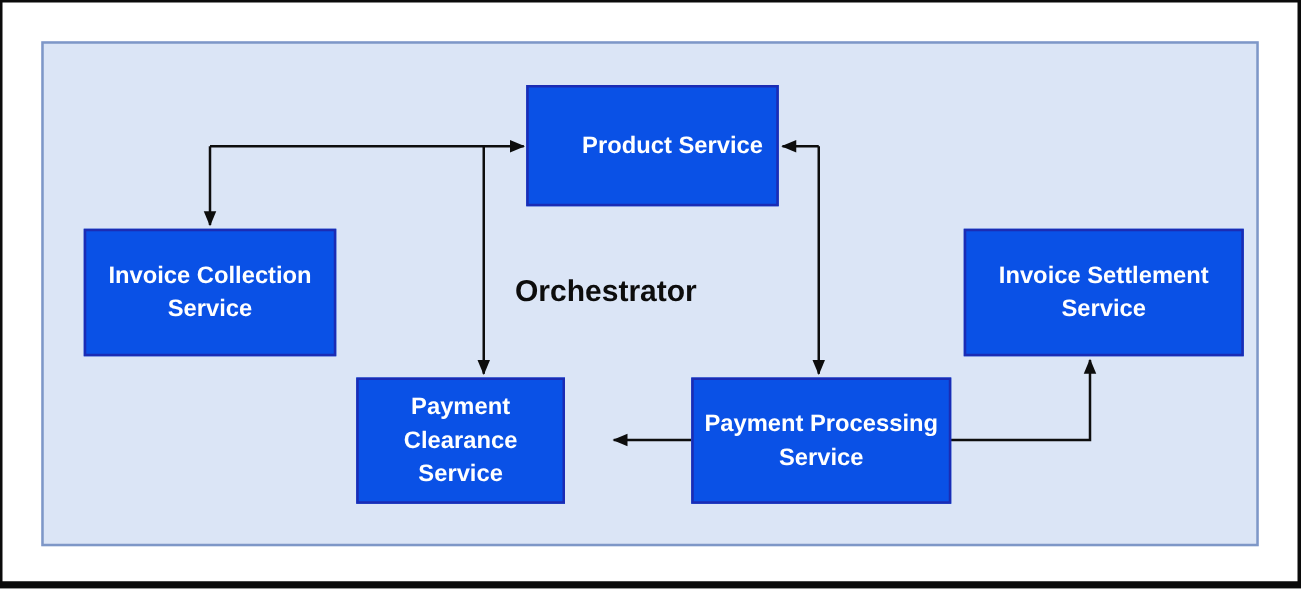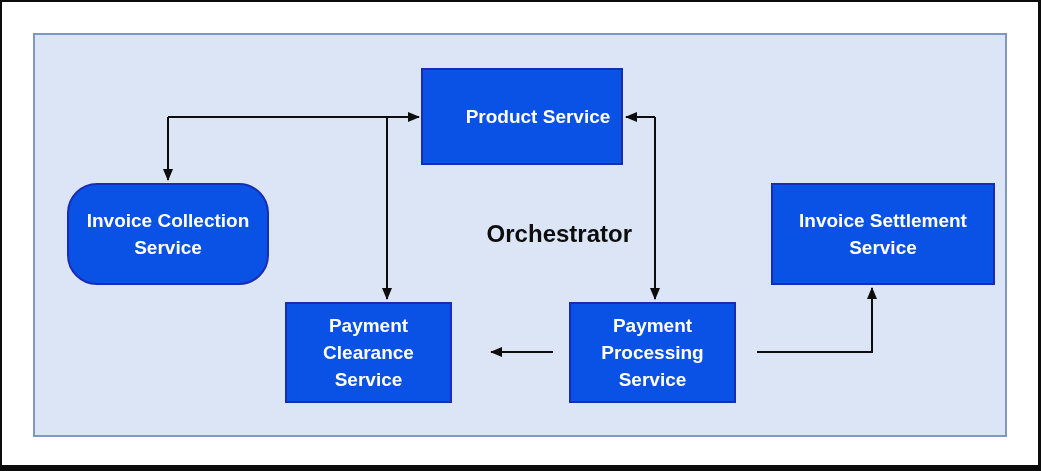--- a/index.html
+++ b/index.html
@@ -56,30 +56,30 @@
     align-items: center;
     justify-content: center;
     text-align: center;
     color: #ffffff;
     font-weight: bold;
     font-size: 19px;
     line-height: 27px;
     white-space: pre-line;
   }
   .node-product            { left: 421px; top: 68px;  width: 202px; height: 97px; padding-left: 32px;  }
-  .node-invoice-collection { left: 67px;  top: 183px; width: 202px; height: 102px; border-radius: 30px; }
+  .node-invoice-collection { left: 67px;  top: 183px; width: 202px; height: 102px; }
   .node-invoice-settlement { left: 771px; top: 183px; width: 224px; height: 102px; }
   .node-payment-clearance  { left: 285px; top: 302px; width: 167px; height: 101px; }
-  .node-payment-processing { left: 553px; top: 302px; width: 167px; height: 101px; margin-left: 16px; }
+  .node-payment-processing { left: 553px; top: 302px; width: 208px; height: 101px; }
   .orchestrator-title {
     position: absolute;
     left: 412px;
     top: 220px;
     width: 220px;
-    text-align: right;
+    text-align: left;
     color: #0d0d0d;
     font-weight: bold;
     font-size: 24px;
     line-height: 28px;
   }
 </style>
 </head>
 <body>
 
 <div class="stage">

